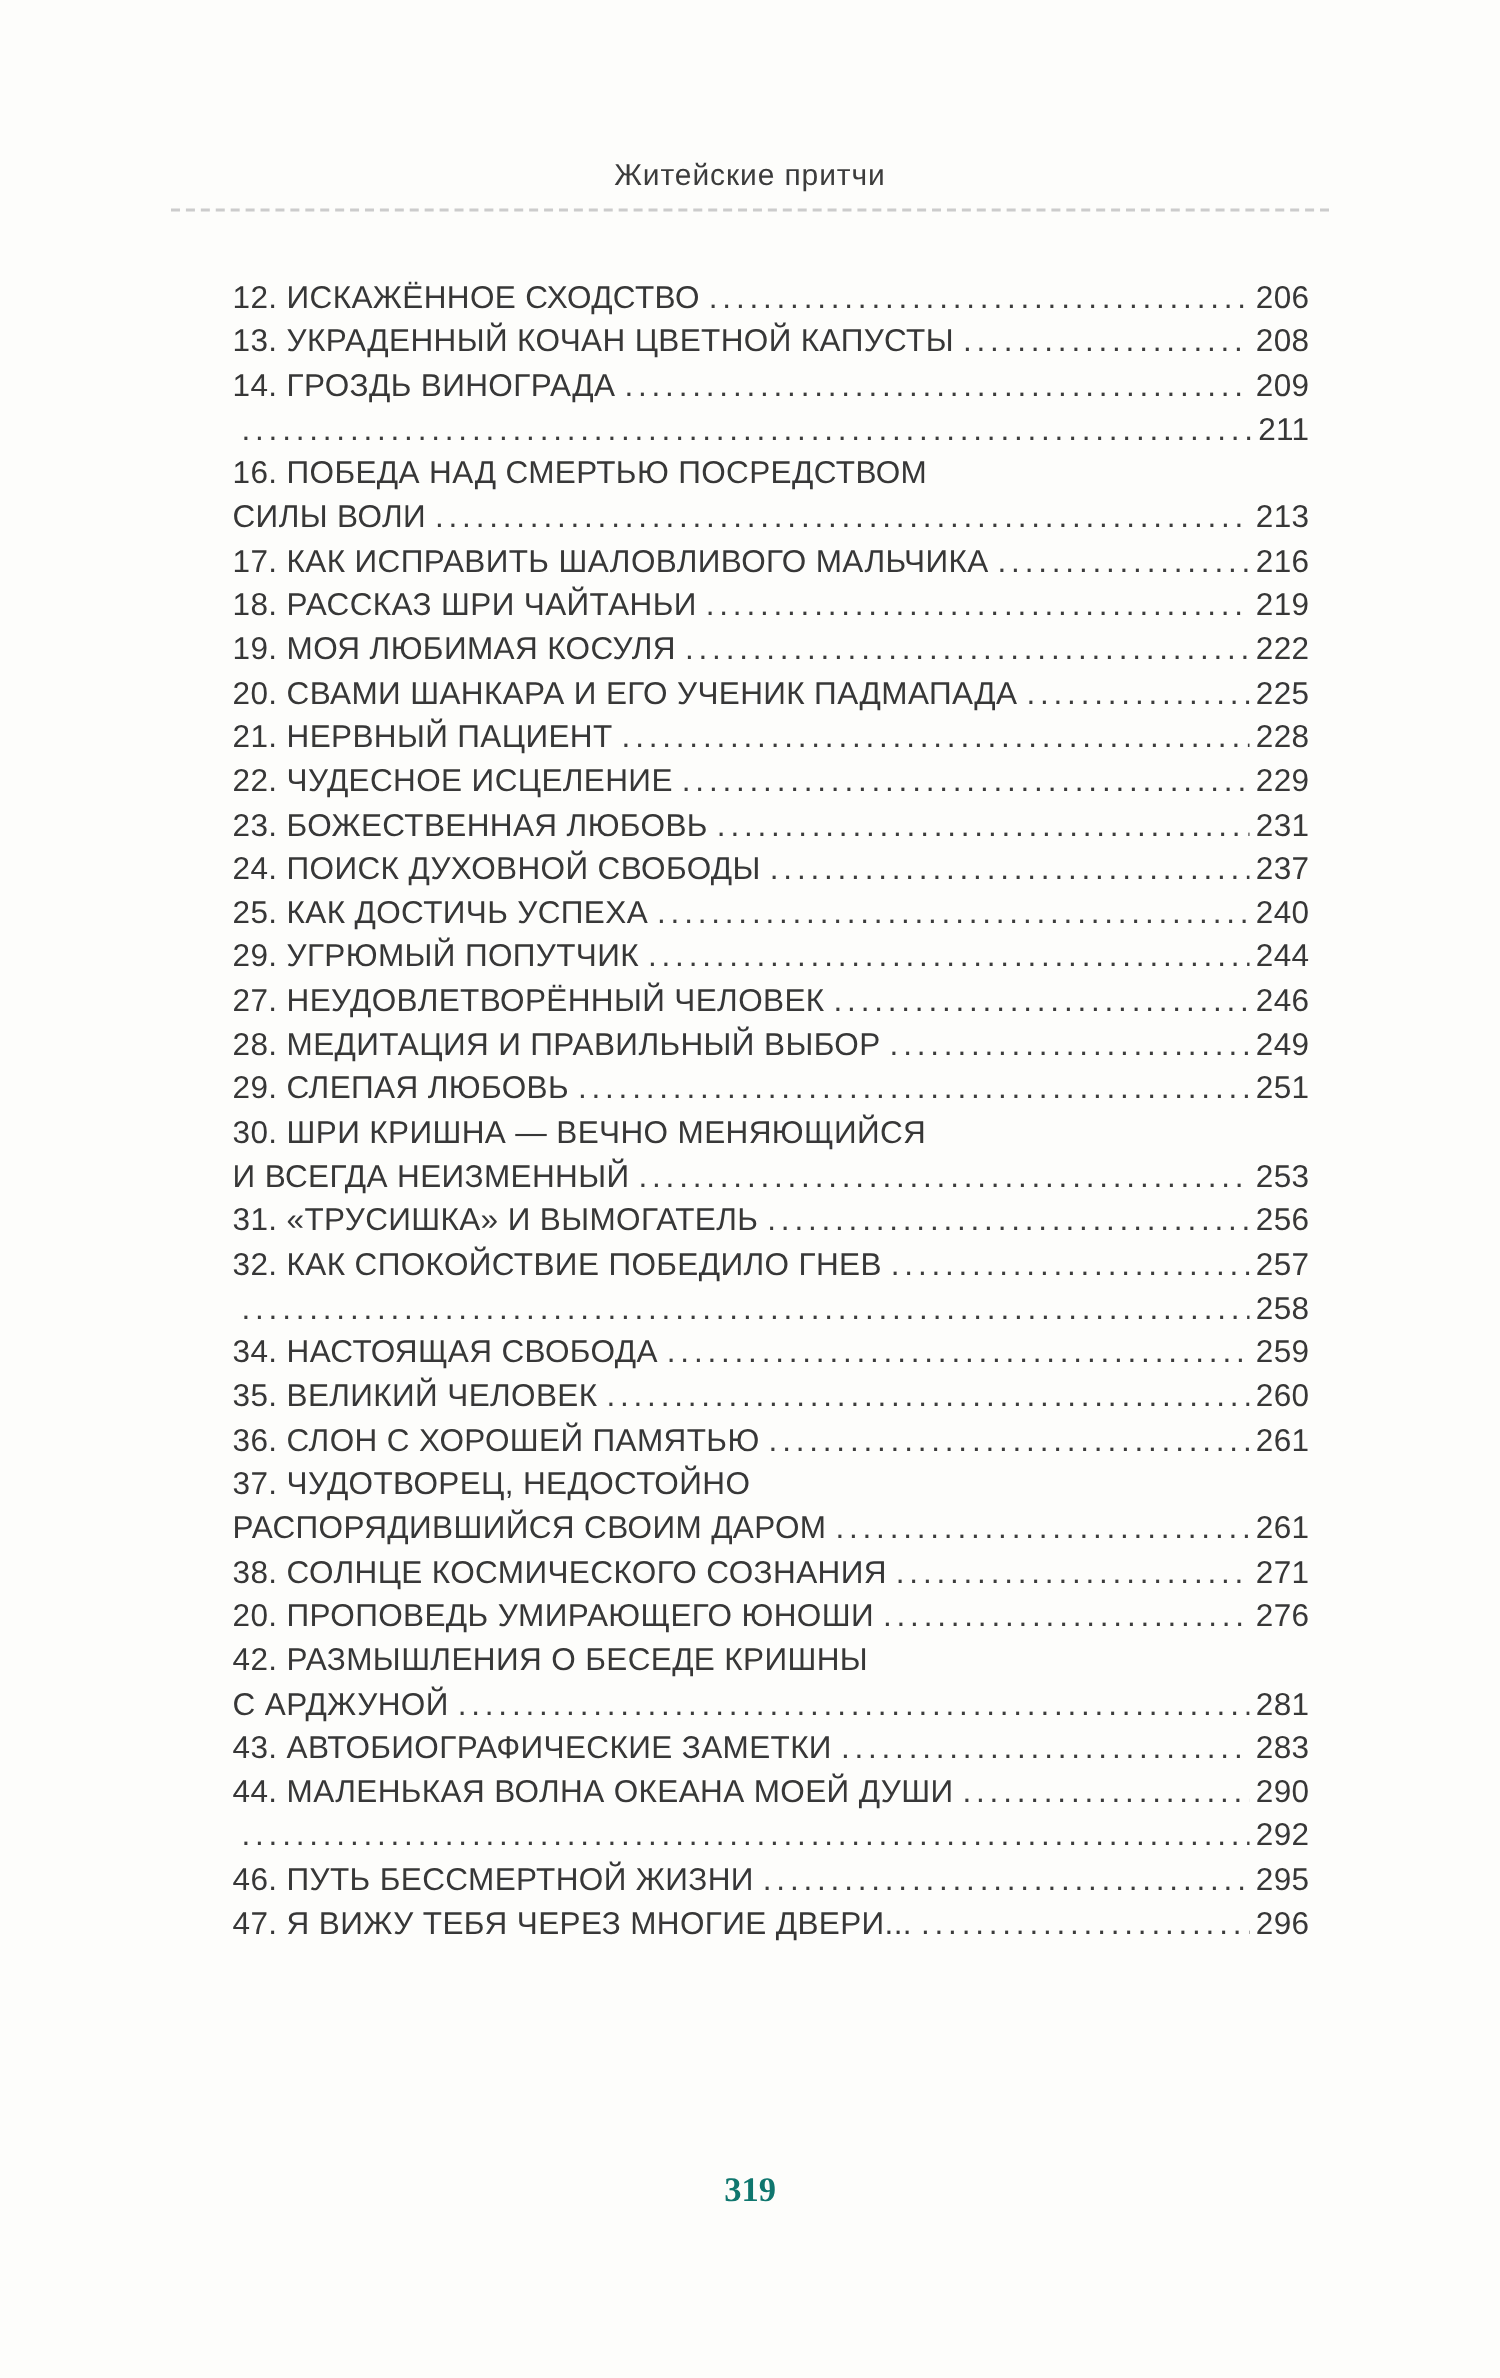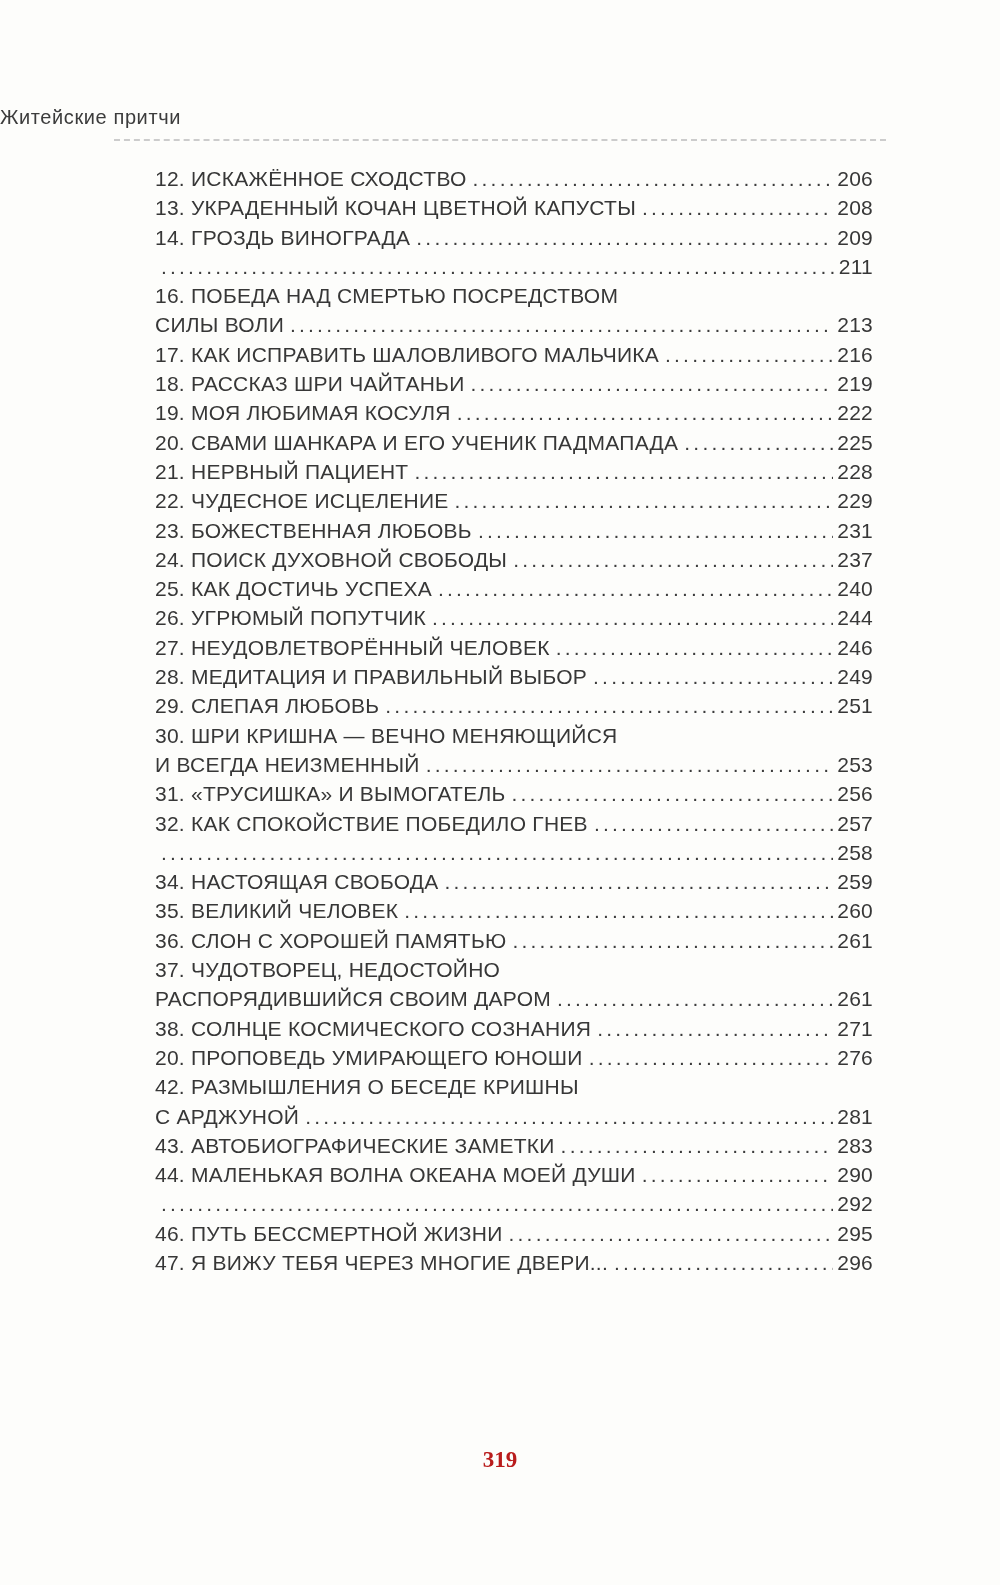--- a/index.html
+++ b/index.html
@@ -10,34 +10,34 @@
     color: #373737;
     position: relative;
     overflow: hidden;
   }
   .book-page {
     width: 100%;
     height: 100%;
     padding-top: 106px;
     position: relative;
   }
-  .running-head { }
+  .running-head { text-align: center; }
   .running-head-title {
     font-size: 20px;
     letter-spacing: 0.6px;
     color: #3c3c3c;
   }
   .head-rule {
     margin: 10px auto 0;
     width: 772px;
     height: 0;
     border-top: 2px dashed #cccccc;
   }
   .toc {
-    margin-top: 23px;
+    margin-top: 43px;
     margin-left: 155px;
     width: 718px;
   }
   .toc-row {
     display: flex;
     align-items: baseline;
     font-size: 21px;
     line-height: 29.3px;
     letter-spacing: 0.25px;
     white-space: nowrap;
@@ -61,21 +61,21 @@
     position: absolute;
     left: 0;
     right: 0;
     bottom: 112px;
     text-align: center;
   }
   .folio-number {
     font-family: "Liberation Serif", serif;
     font-weight: bold;
     font-size: 23px;
-    color: #b91c1c;
+    color: #0f766e;
   }
 </style>
 </head>
 <body>
 
 <div class="book-page">
 
   <header class="running-head">
     <div class="running-head-title">Житейские притчи</div>
     <div class="head-rule"></div>
@@ -177,21 +177,21 @@
       </div>
       <div class="toc-entry">
         <div class="toc-row">
           <span class="toc-title">25. КАК ДОСТИЧЬ УСПЕХА</span>
           <span class="toc-dots"></span>
           <span class="toc-page">240</span>
         </div>
       </div>
       <div class="toc-entry">
         <div class="toc-row">
-          <span class="toc-title">26. УГРЮМЫЙ ПОПУТЧИК</span>
+          <span class="toc-title">29. УГРЮМЫЙ ПОПУТЧИК</span>
           <span class="toc-dots"></span>
           <span class="toc-page">244</span>
         </div>
       </div>
       <div class="toc-entry">
         <div class="toc-row">
           <span class="toc-title">27. НЕУДОВЛЕТВОРЁННЫЙ ЧЕЛОВЕК</span>
           <span class="toc-dots"></span>
           <span class="toc-page">246</span>
         </div>

